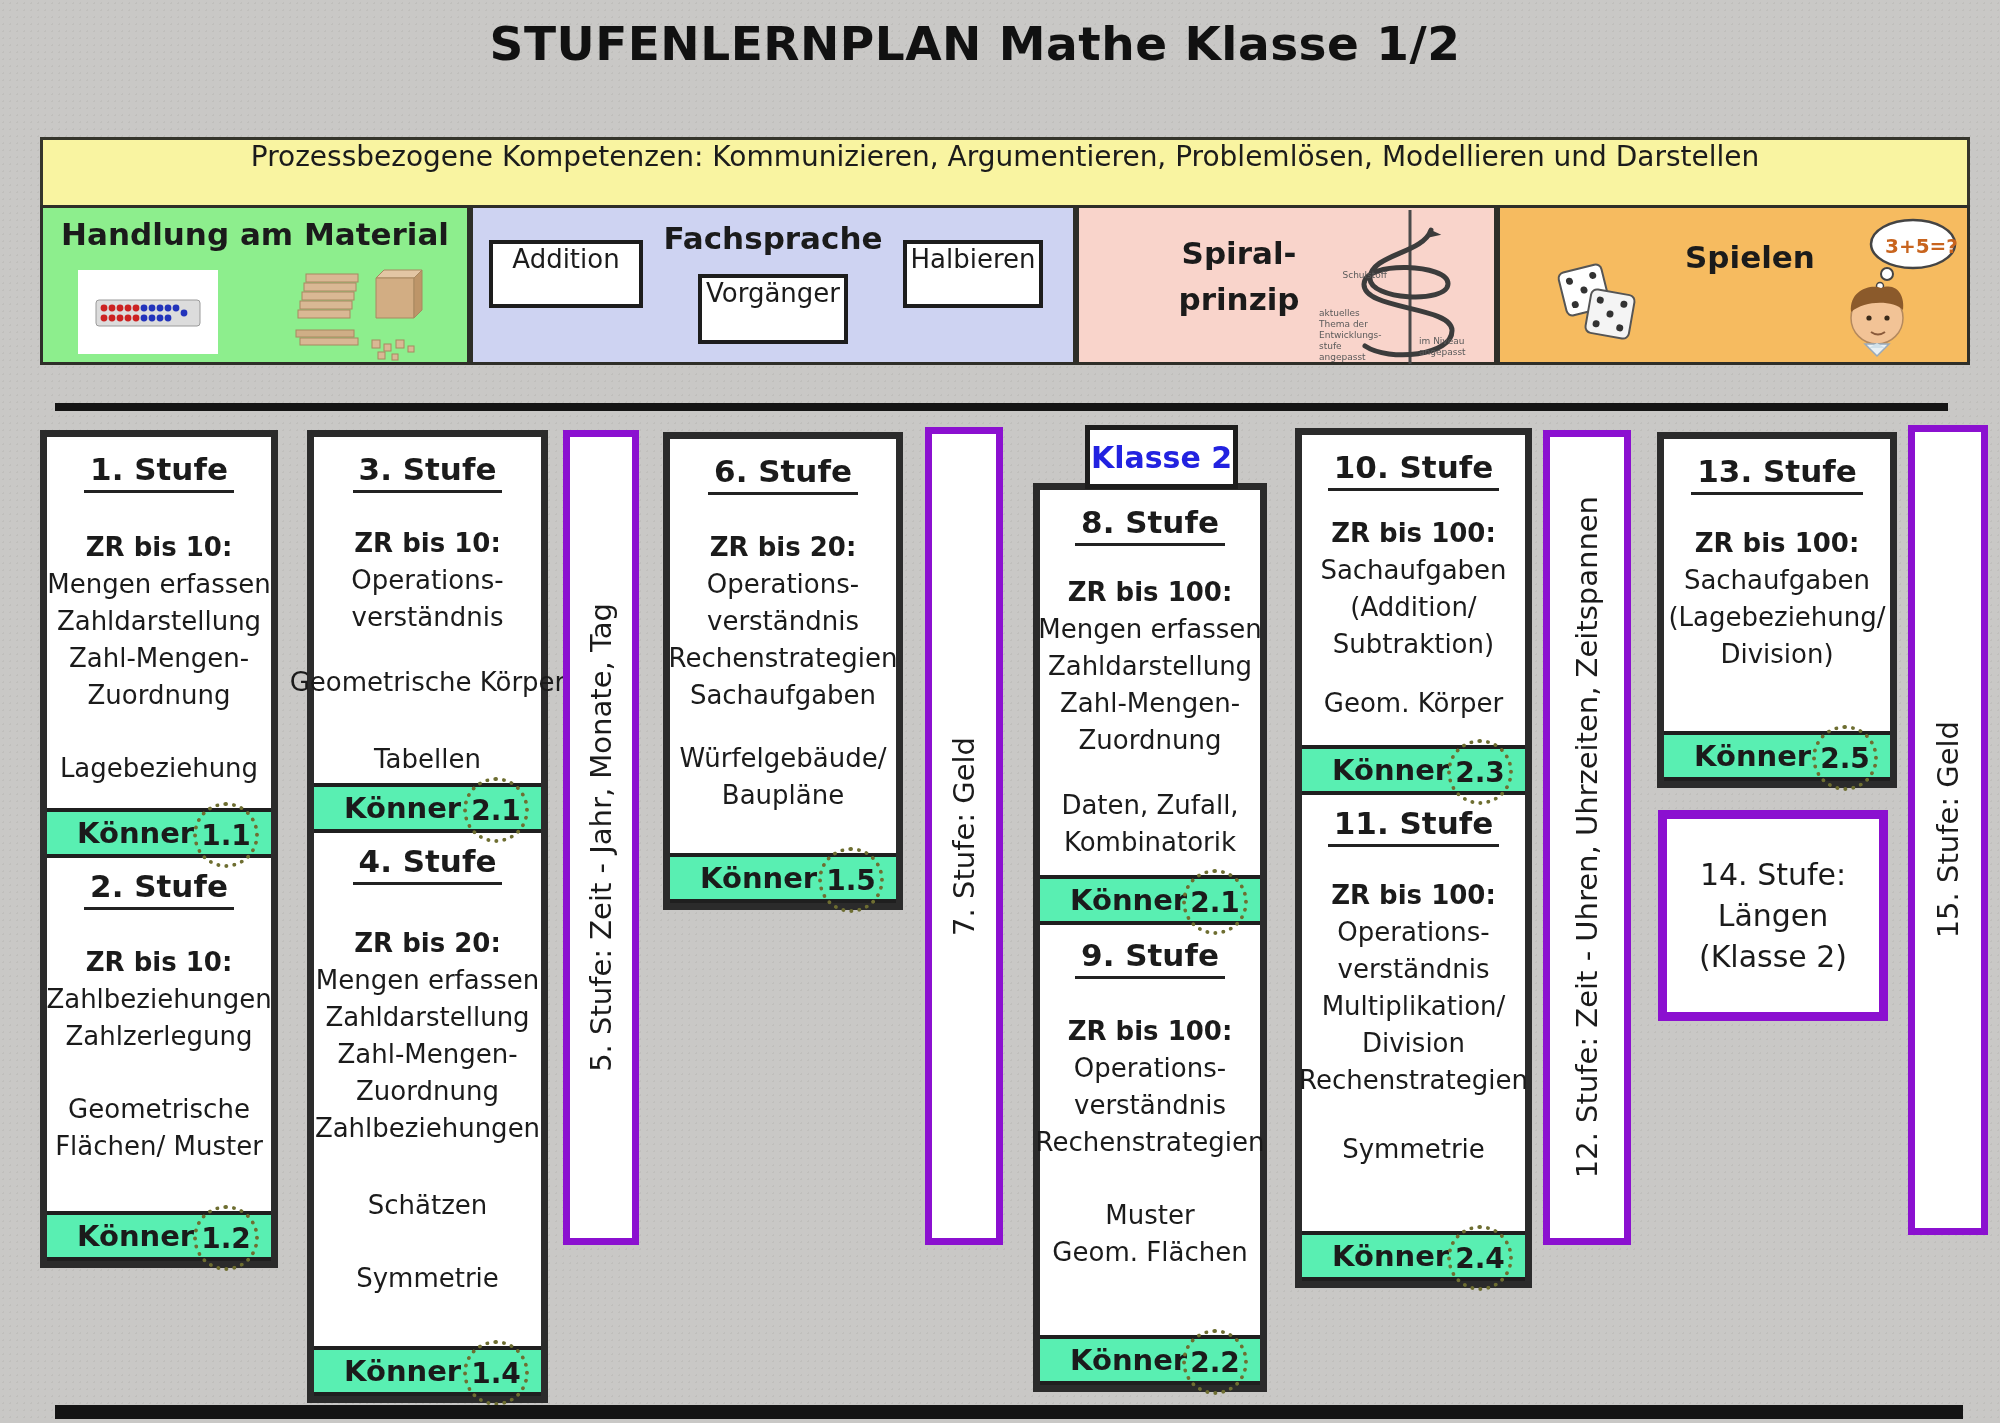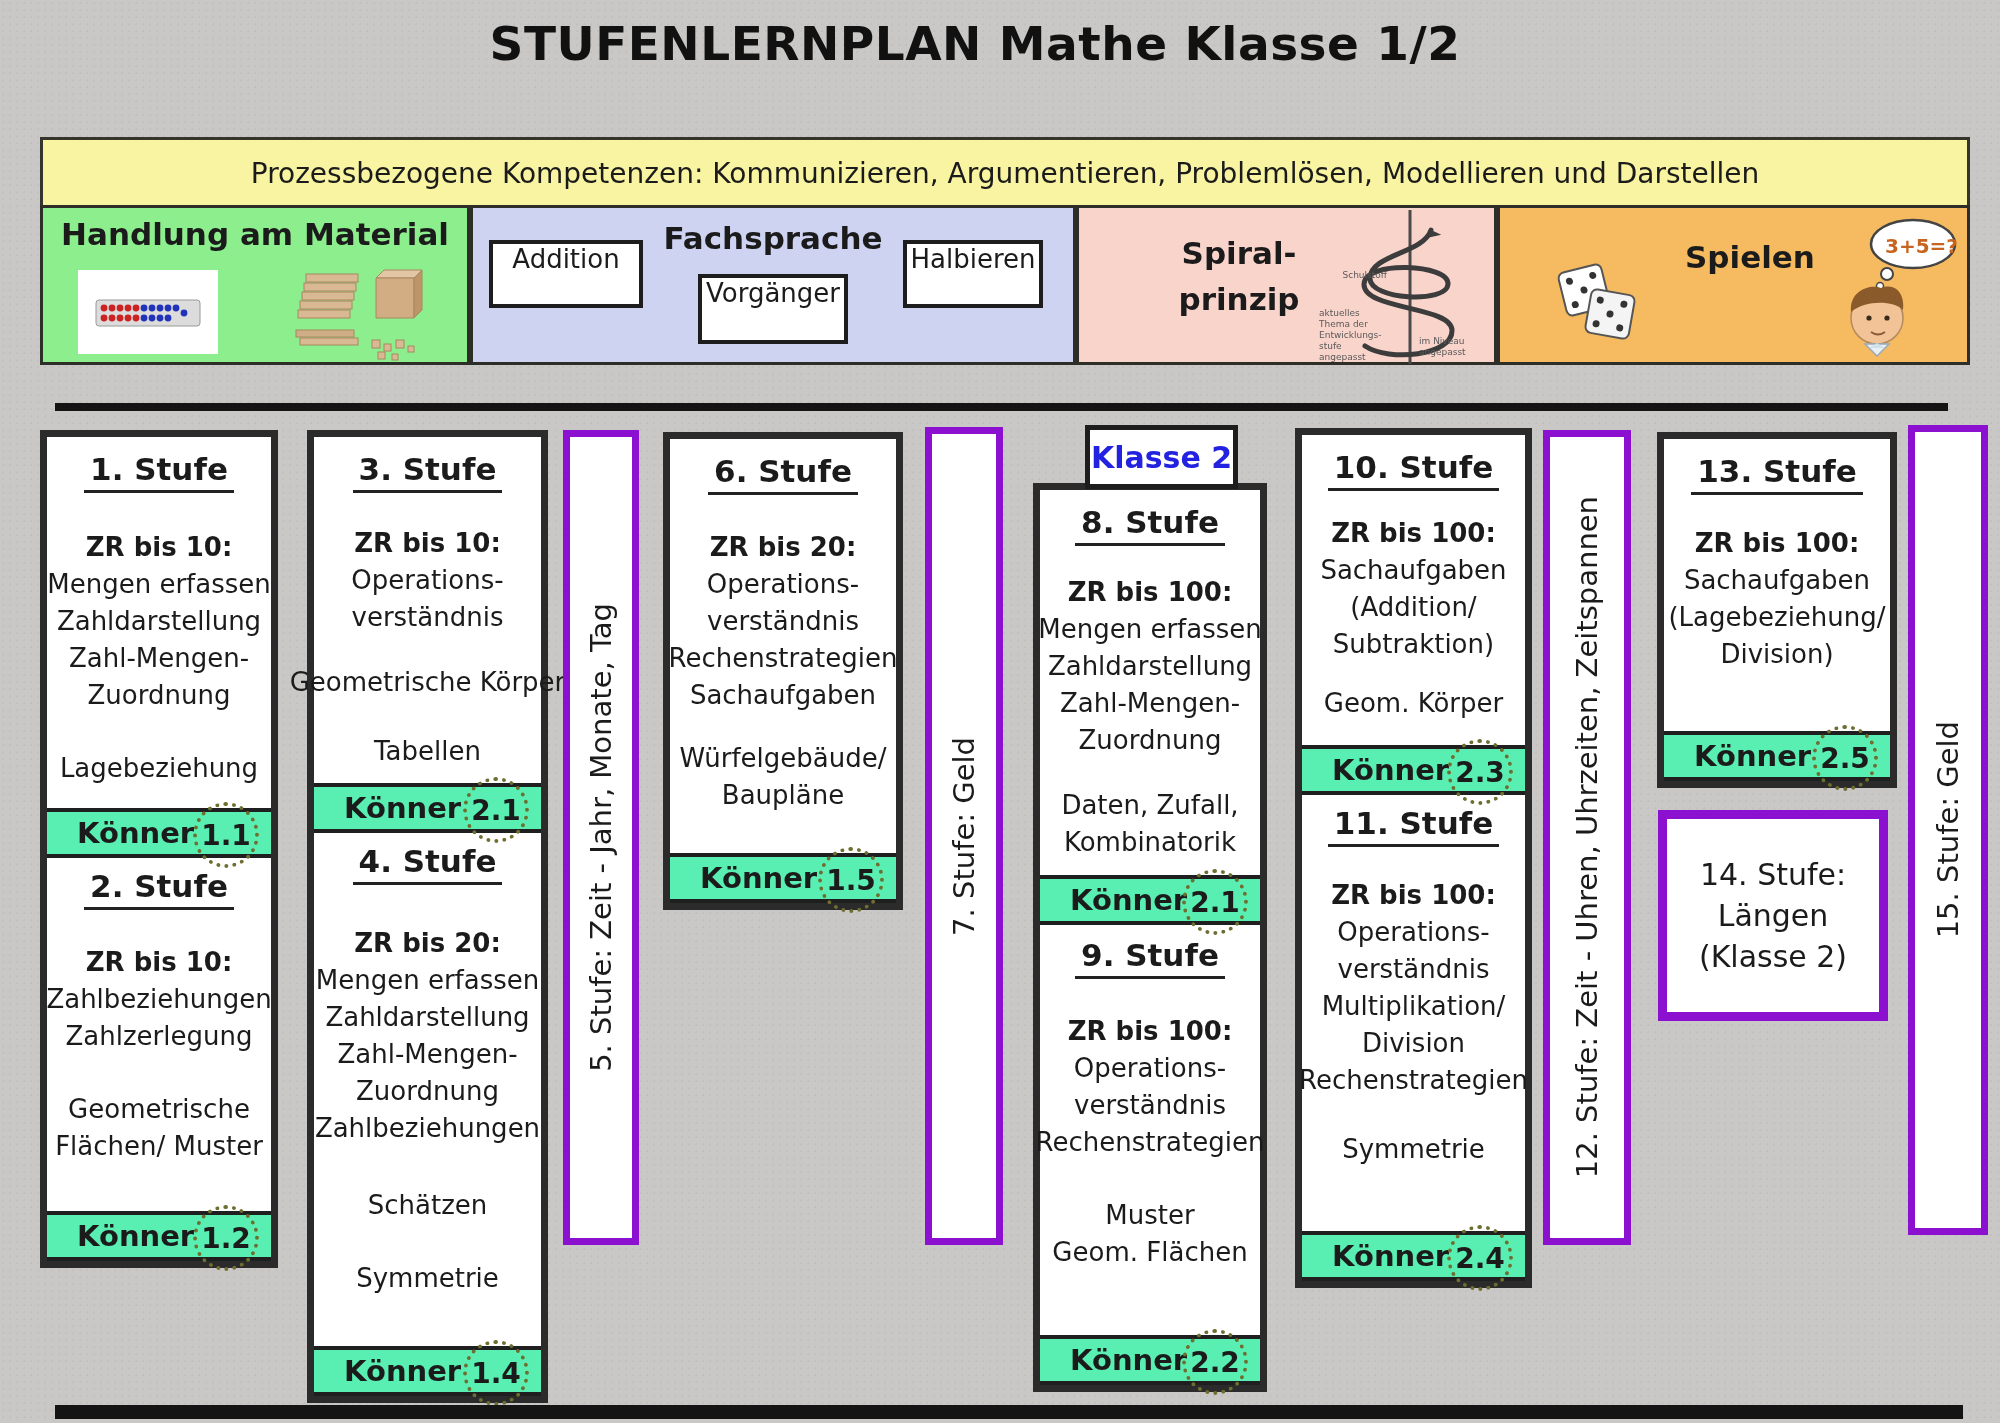--- a/index.html
+++ b/index.html
@@ -7,21 +7,21 @@
   .stage{position:relative;width:2000px;height:1423px;
          background:#c9c8c6;
          background-image:radial-gradient(rgba(175,174,170,.35) 1px,transparent 1px);
          background-size:7px 7px;
          font-family:"DejaVu Sans",sans-serif;color:#1b1b1b;}
   .abs{position:absolute;}
   .page-title{left:0;width:1950px;top:16px;text-align:center;
               font-size:47px;font-weight:700;letter-spacing:.5px;color:#111;}
   .banner{left:40px;top:137px;width:1930px;height:72px;background:#f9f4a1;
           border:3px solid #35352c;box-sizing:border-box;display:flex;
-          align-items:center;justify-content:center;font-size:28px;}
+          justify-content:center;font-size:28px;}
   .mbox{top:205px;height:160px;border:3px solid #2e2e28;box-sizing:border-box;}
   .mtitle{font-size:31px;font-weight:600;text-align:center;}
   .card{position:absolute;background:#fff;border:4px solid #1d1d1d;box-sizing:border-box;
         display:flex;justify-content:center;font-size:26px;}
   .rule{background:#141414;}
   .col{background:#fff;border:7px solid #2b2b2b;box-sizing:border-box;
        display:flex;flex-direction:column;}
   .section{display:flex;flex-direction:column;align-items:center;text-align:center;
            position:relative;box-sizing:border-box;width:100%;}
   .sec-h{font-size:31px;font-weight:600;margin-top:14px;
@@ -223,21 +223,21 @@
     </div>
   </div>
 
   <div class="abs col" style="left:307px;top:430px;width:241px;height:973px;">
     <div class="section" style="height:396px;">
       <div class="sec-h">3. Stufe</div>
       <div class="line zr" style="margin-top:32px;">ZR bis 10:</div>
       <div class="line">Operations-</div>
       <div class="line">verständnis</div>
       <div class="line" style="margin-top:28px;">Geometrische Körper</div>
-      <div class="line" style="margin-top:32px;">Tabellen</div>
+      <div class="line" style="margin-top:40px;">Tabellen</div>
       <div class="band">
         <span class="klabel">Könner</span>
         <span class="wreath">
           <span class="badge">2.1</span>
         </span>
       </div>
     </div>
     <div class="section" style="flex:1;">
       <div class="sec-h" style="margin-top:10px;">4. Stufe</div>
       <div class="line zr" style="margin-top:40px;">ZR bis 20:</div>

